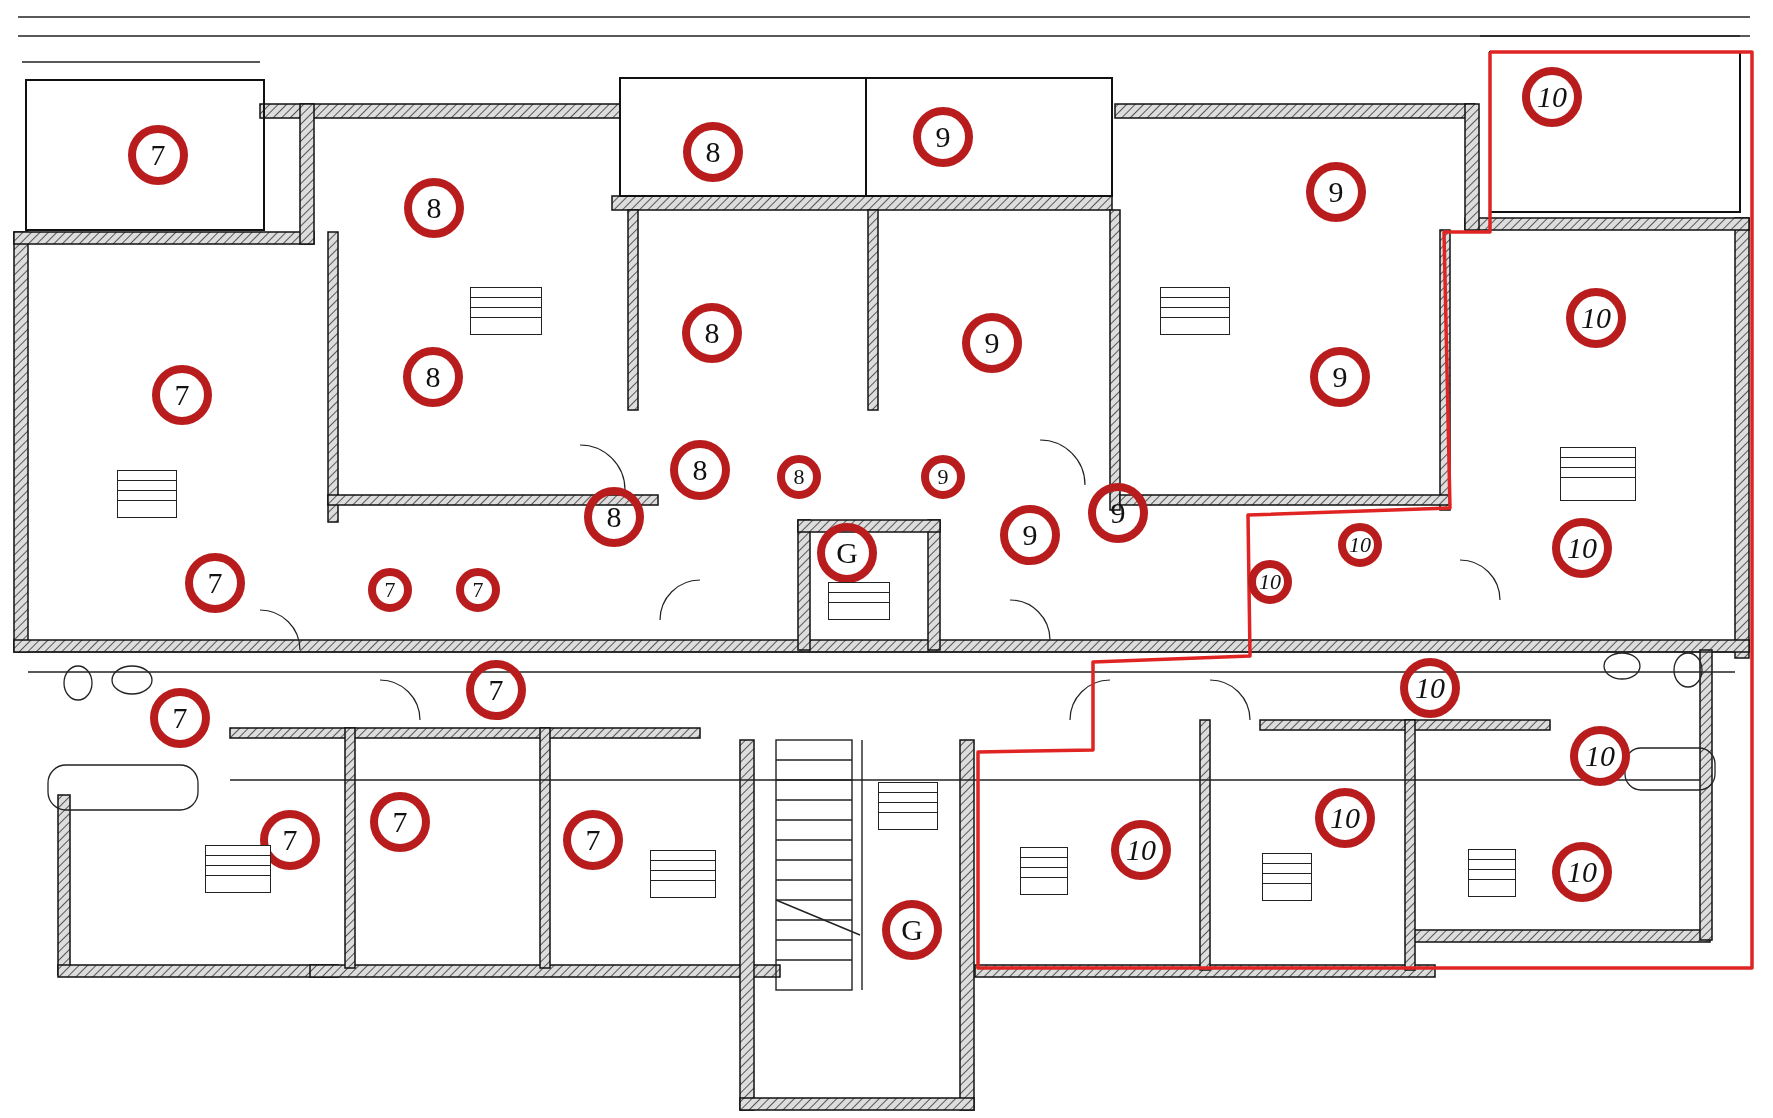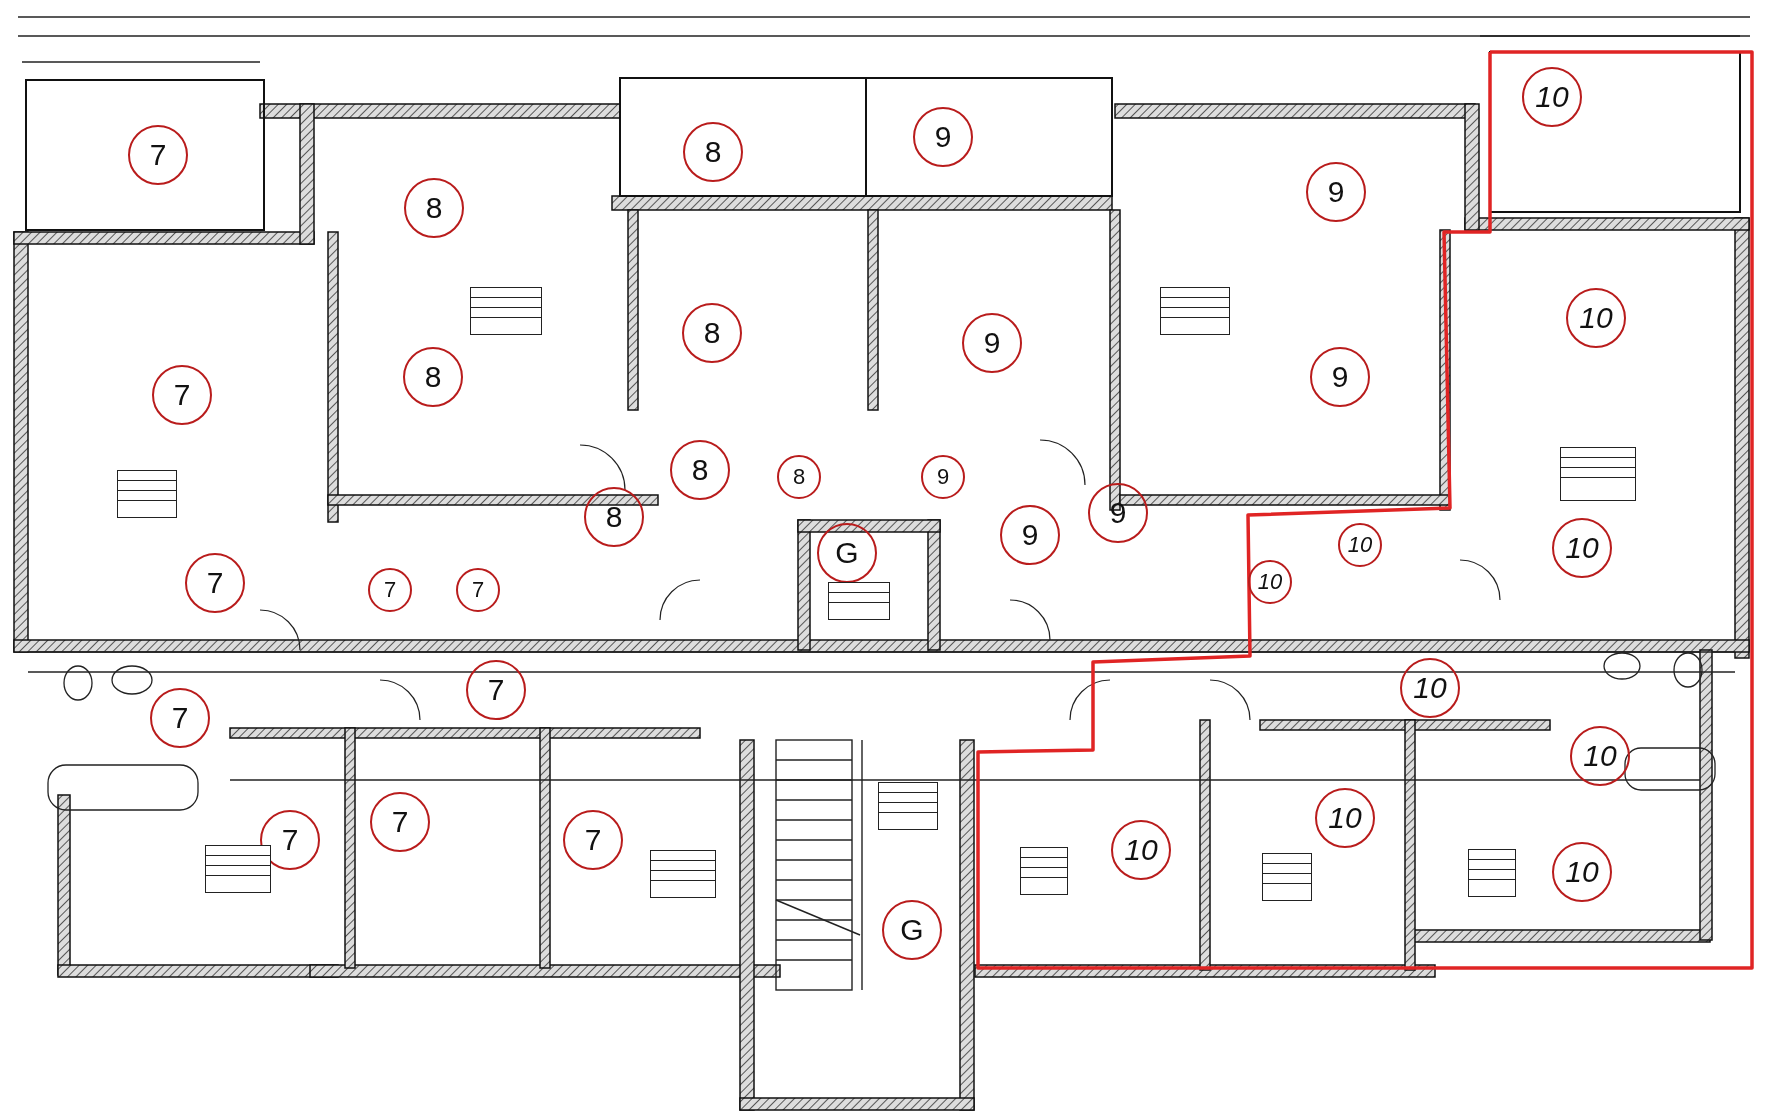--- a/index.html
+++ b/index.html
@@ -1,20 +1,20 @@
 <!DOCTYPE html>
 <html><head>
 <meta charset="utf-8">
 <style>
   html, body { margin: 0; padding: 0; background: #ffffff; }
   body { width: 1773px; height: 1118px; overflow: hidden; position: relative; font-family: "DejaVu Sans", sans-serif; }
   #plan { position: absolute; left: 0; top: 0; width: 1773px; height: 1118px; }
-  .lbl { position: absolute; width: 60px; height: 60px; border: 2px solid #b91c1c; border-radius: 50%;
+  .lbl { position: absolute; width: 60px; height: 60px; border: 8px solid #b91c1c; border-radius: 50%;
          display: flex; align-items: center; justify-content: center;
-         font-family: Liberation Sans, sans-serif; font-size: 30px; color: #111; background: transparent;
+         font-family: Liberation Serif, serif; font-size: 30px; color: #111; background: transparent;
          transform: translate(-50%, -50%); box-sizing: border-box; }
   .lbl.sm { width: 44px; height: 44px; font-size: 22px; }
   .lbl.hand { font-style: italic; }
   .tag { position: absolute; border: 1.5px solid #222; background: #fff; font-size: 7px; color: #333;
          font-family: "DejaVu Sans Mono", monospace; box-sizing: border-box; }
   .tag div { border-bottom: 1px solid #222; height: 9px; line-height: 9px; padding: 0 3px; white-space: nowrap; overflow: hidden; }
   .tag div:last-child { border-bottom: none; }
 </style>
 </head>
 <body>

